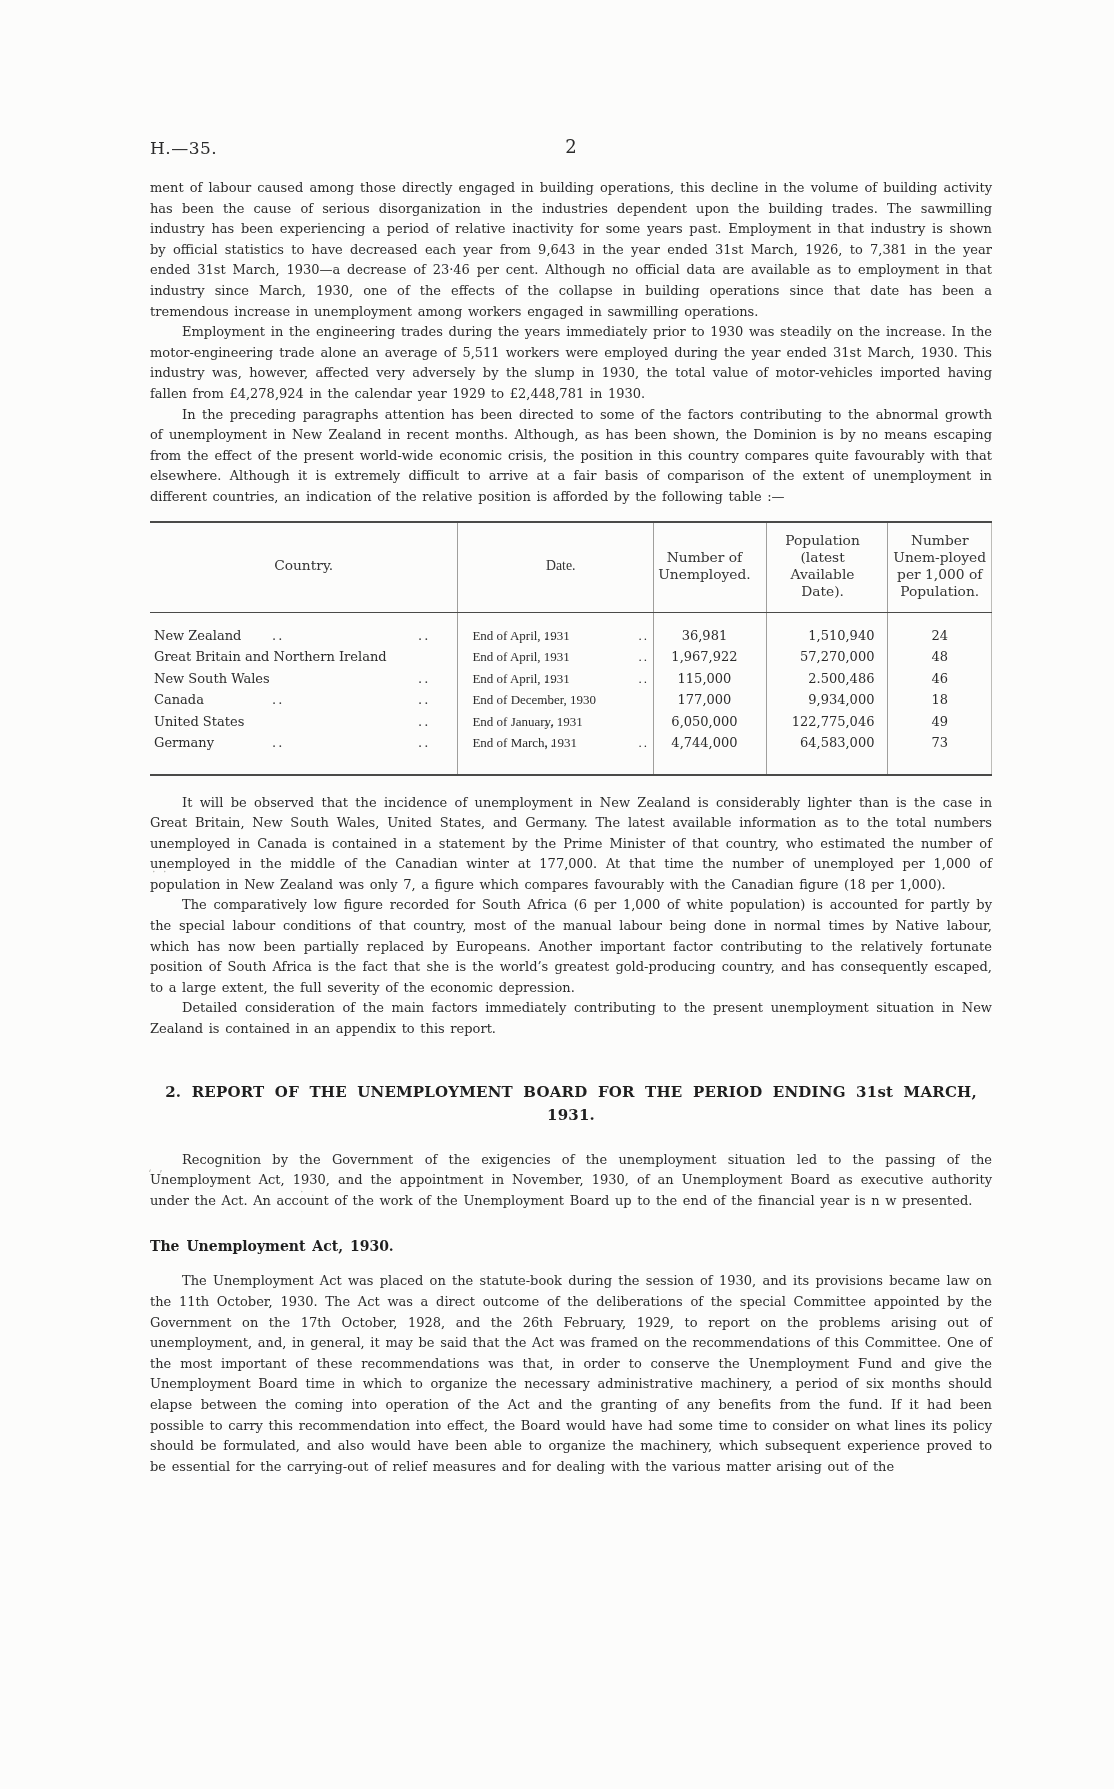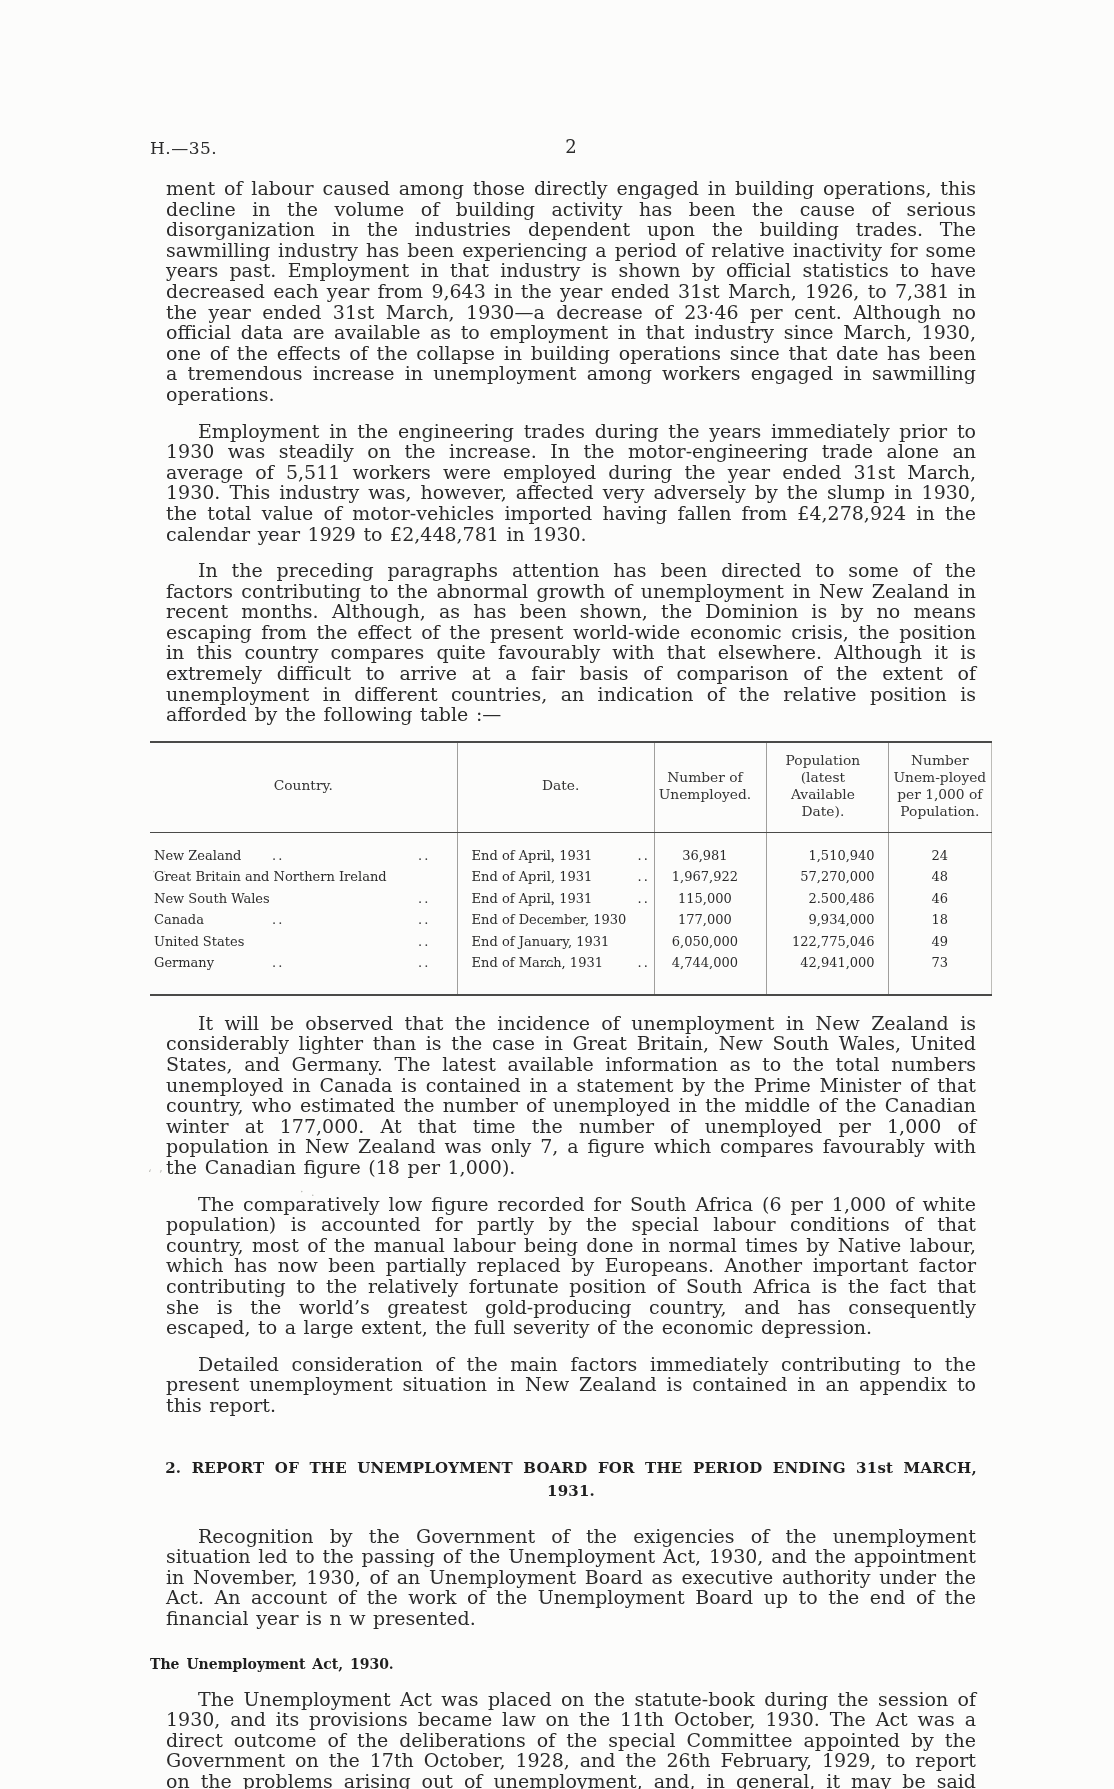--- a/index.html
+++ b/index.html
@@ -26,22 +26,22 @@
     position: relative;
     height: 24px;
     margin-bottom: 16px;
     font-size: 17px;
   }
   .doc-ref { position: absolute; left: 0; top: 0; letter-spacing: 0.5px; }
   .page-num { position: absolute; left: 0; right: 0; top: -2px; text-align: center; font-size: 18px; }
 
   
   p.body-para {
-    margin: 16px;
-    font-size: 19px;
+    margin: 0;
+    font-size: 13px;
     line-height: 20.6px;
     text-align: justify;
     word-spacing: 1.5px;
   }
   p.body-para.indent { text-indent: 32px; }
 
   
   table.stat-table {
     width: 100%;
     border-collapse: collapse;
@@ -67,21 +67,21 @@
     line-height: 21.5px;
     padding: 0 4px;
     vertical-align: top;
     position: relative;
     white-space: nowrap;
     margin-left: 16px;
   }
   table.stat-table tbody tr:first-child td { padding-top: 12px; }
   table.stat-table tbody tr:last-child td { padding-bottom: 20px; }
   .col-country { width: 37.0%; text-align: left; }
-  .col-date    { width: 23.6%; text-align: left; padding-left: 14px !important; }
+  .col-date    { width: 23.6%; text-align: left; padding-left: 14px !important; font-family: Liberation Serif, serif; }
   .col-num     { width: 12.4%; text-align: center; padding-right: 15px !important; }
   .col-pop     { width: 14.6%; text-align: right; padding-right: 13px !important; }
   .col-rate    { width: 12.4%; text-align: center; }
   .leader-dot {
     position: absolute; top: 0;
     letter-spacing: 2px; color: #3a3a3a;
   }
   tbody tr:first-child .leader-dot { top: 12px; }
   .date-dots { position: absolute; left: 180px; top: 0; letter-spacing: 2px; }
   tbody tr:first-child .date-dots { top: 12px; }
@@ -169,21 +169,21 @@
             <td class="col-country"><span>United States</span><span class="leader-dot" style="left: 268px;">..</span><span class="leader-dot" style="left: 394px;">..</span></td>
             <td class="col-date"><span>End of January, 1931</span></td>
             <td class="col-num">6,050,000</td>
             <td class="col-pop">122,775,046</td>
             <td class="col-rate">49</td>
           </tr>
           <tr>
             <td class="col-country"><span>Germany</span><span class="leader-dot" style="left: 122px;">..</span><span class="leader-dot" style="left: 268px;">..</span><span class="leader-dot" style="left: 394px;">..</span></td>
             <td class="col-date"><span>End of March, 1931</span><span class="date-dots">..</span></td>
             <td class="col-num">4,744,000</td>
-            <td class="col-pop">42,941,000</td>
+            <td class="col-pop">64,583,000</td>
             <td class="col-rate">73</td>
           </tr>
         </tbody>
     </table>
 
     <div id="discussion-paragraphs">
         <p class="body-para indent">It will be observed that the incidence of unemployment in New Zealand is considerably lighter than is the case in Great Britain, New South Wales, United States, and Germany.  The latest available information as to the total numbers unemployed in Canada is contained in a statement by the Prime Minister of that country, who estimated the number of unemployed in the middle of the Canadian winter at 177,000.  At that time the number of unemployed per 1,000 of population in New Zealand was only 7, a figure which compares favourably with the Canadian figure (18 per 1,000).</p>
         <p class="body-para indent">The comparatively low figure recorded for South Africa (6 per 1,000 of white population) is accounted for partly by the special labour conditions of that country, most of the manual labour being done in normal times by Native labour, which has now been partially replaced by Europeans.  Another important factor contributing to the relatively fortunate position of South Africa is the fact that she is the world’s greatest gold-producing country, and has consequently escaped, to a large extent, the full severity of the economic depression.</p>
         <p class="body-para indent">Detailed consideration of the main factors immediately contributing to the present unemployment situation in New Zealand is contained in an appendix to this report.</p>
       </div>

